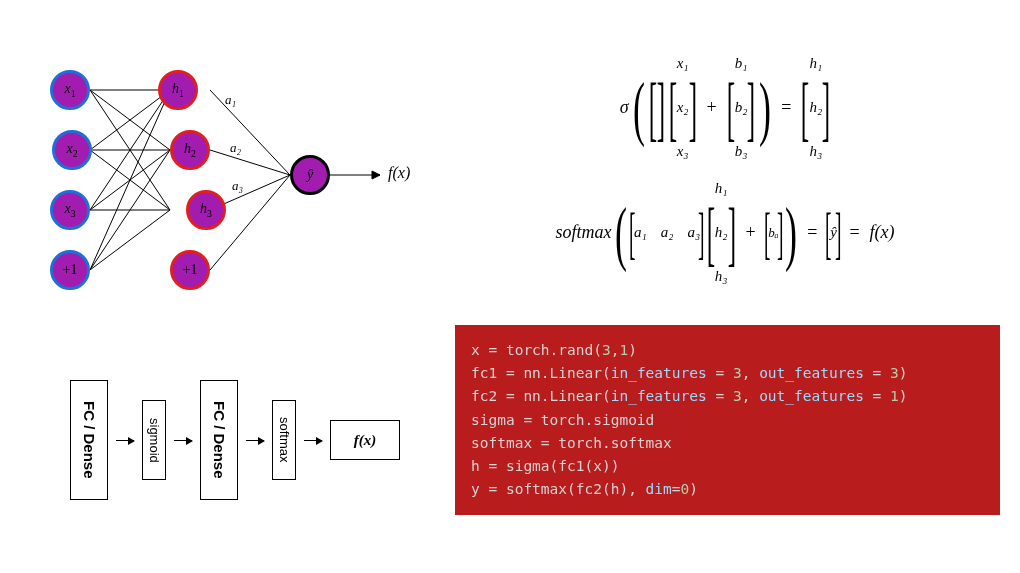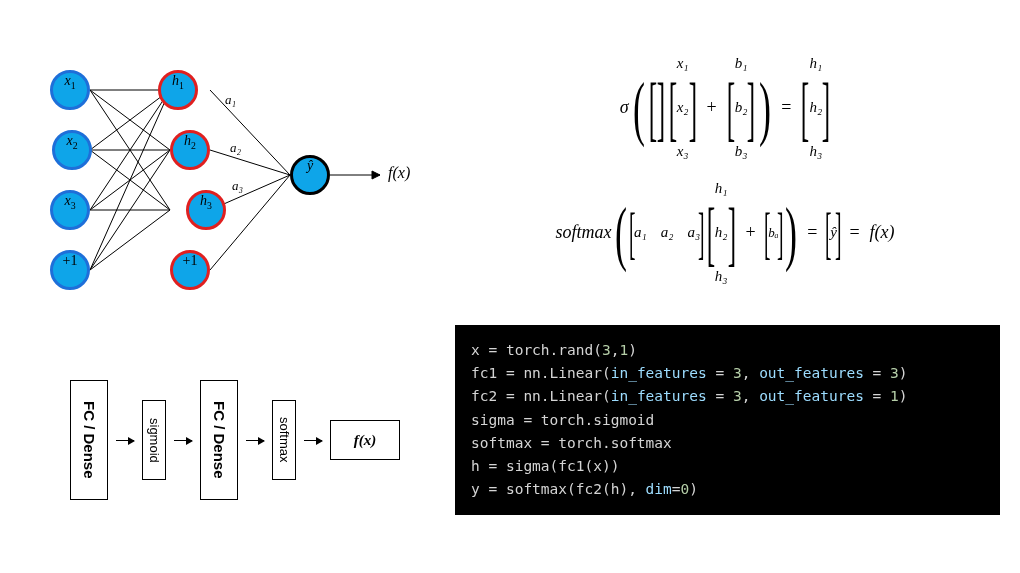--- a/index.html
+++ b/index.html
@@ -18,24 +18,24 @@
     width: 410px;
     height: 260px;
   }
   .neuron {
     position: absolute;
     width: 40px;
     height: 40px;
     border-radius: 50%;
     border: 3px solid;
     display: flex;
-    align-items: flex-start;
+    align-items: center;
     justify-content: center;
     font-size: 14px;
-    background: #0ea5e9;
+    background: #a21caf;
     font-style: italic;
   }
   .neuron.blue { border-color: #1e6fd9; color: #000; }
   .neuron.red { border-color: #e02020; color: #000; }
   .neuron.black { border-color: #000; color: #000; }
   .sub { font-size: 0.7em; vertical-align: sub; font-style: normal; }
   .edge-label {
     position: absolute;
     font-size: 13px;
     font-style: italic;
@@ -148,21 +148,21 @@
     transform: scaleX(0.5);
     margin: 0 -6px;
   }
   .eqop { margin: 0 6px; font-style: normal; }
 
   .code-block {
     position: absolute;
     left: 455px;
     top: 325px;
     width: 545px;
-    background: #000000;
+    background: #b91c1c;
     color: #d4d4d4;
     font-family: 'Consolas', 'Monaco', monospace;
     font-size: 14.5px;
     line-height: 1.6;
     padding: 14px 16px;
     white-space: pre;
   }
   .tok-num { color: #b5cea8; }
   .tok-param { color: #9cdcfe; }
 </style>

